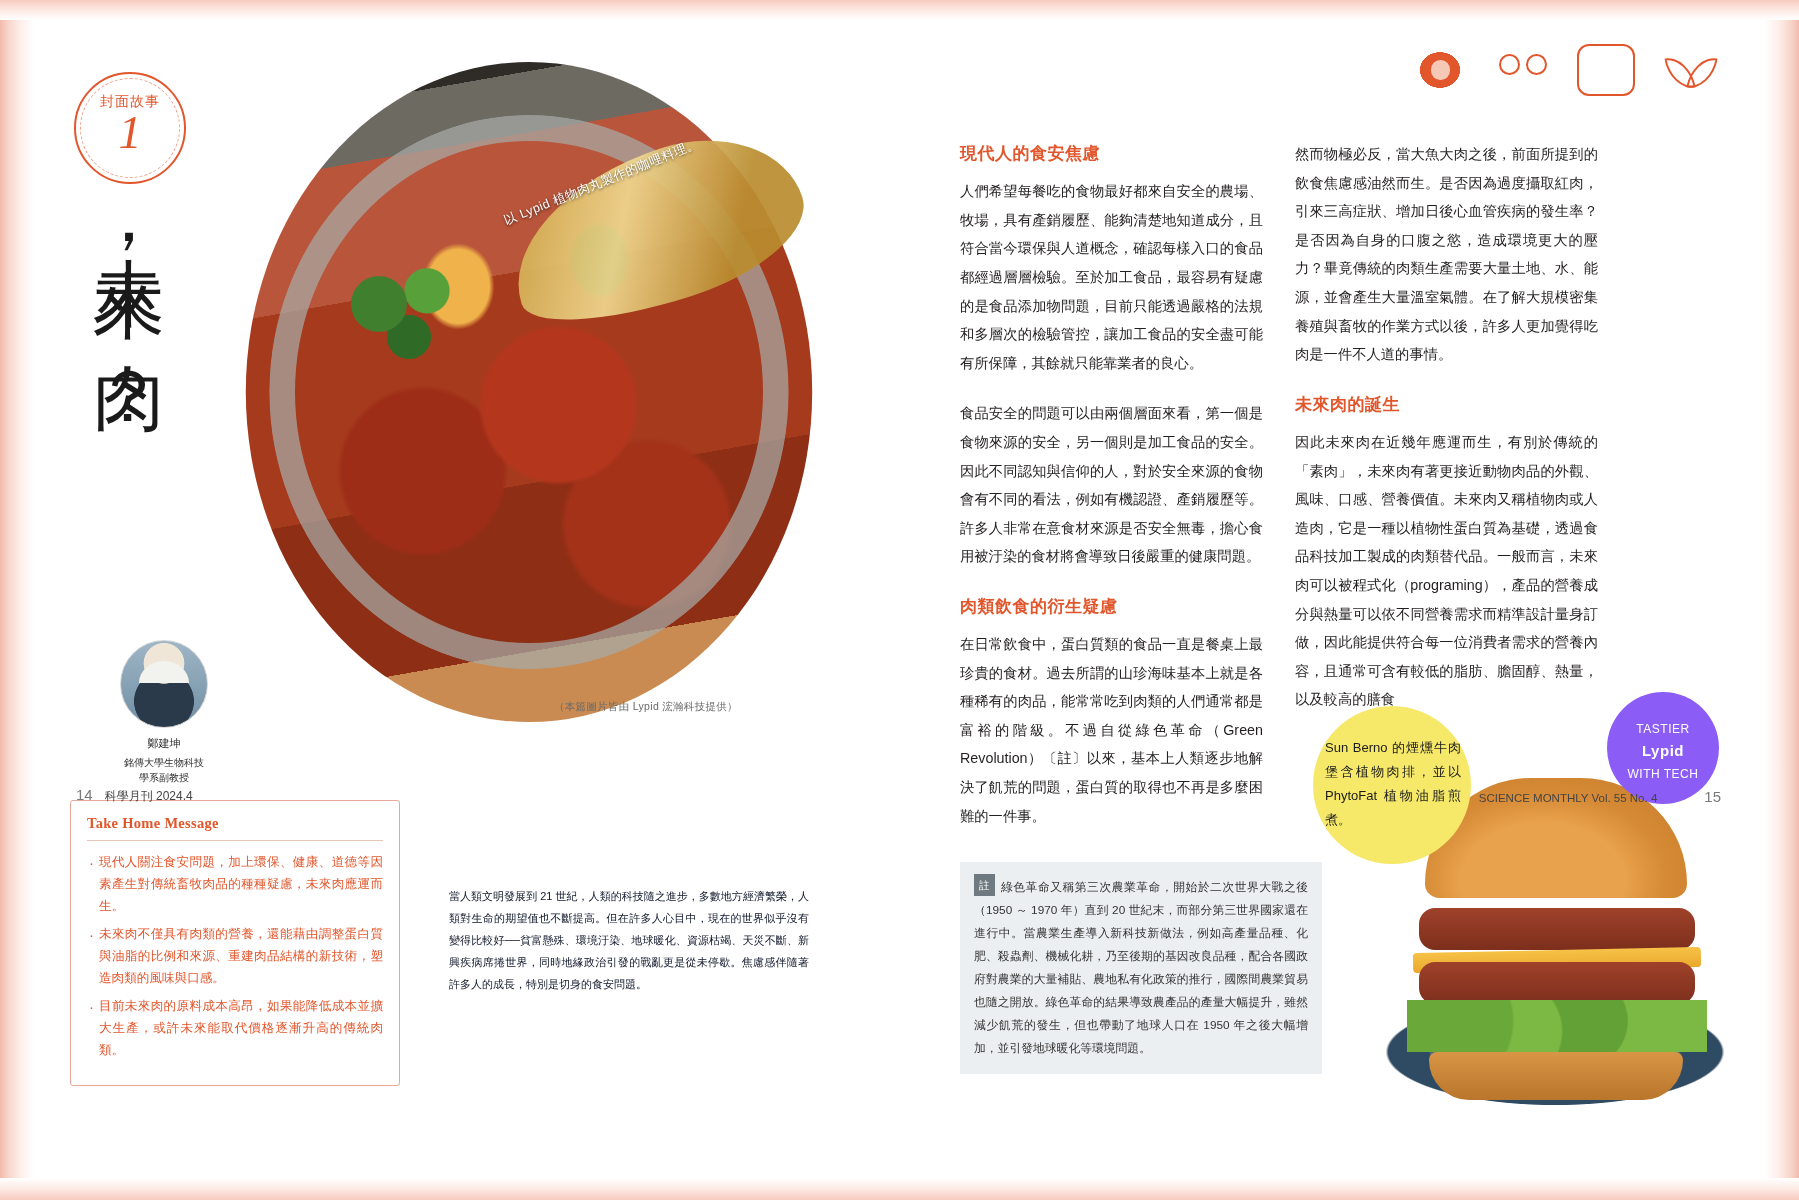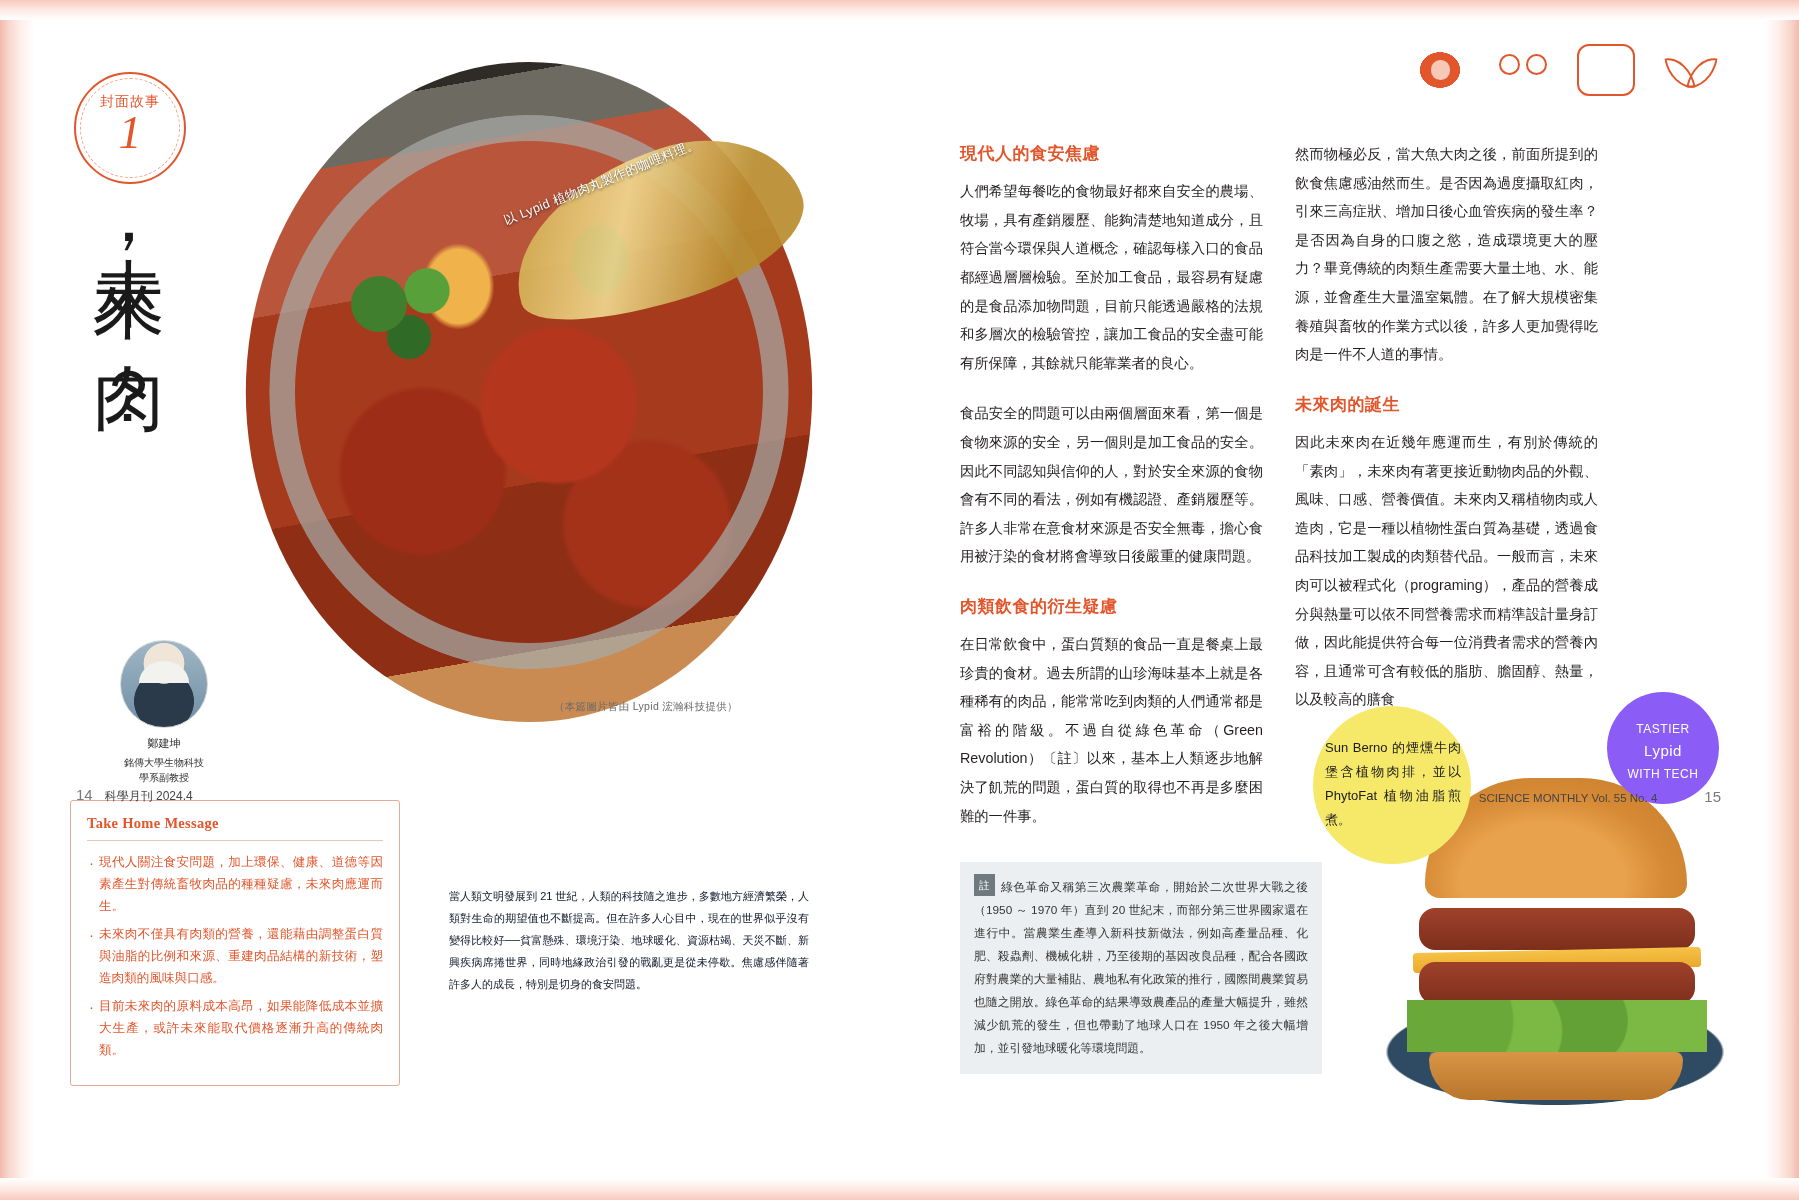--- a/index.html
+++ b/index.html
@@ -346,21 +346,21 @@
     border-radius: 50%;
     background: #8b5cf6;
     color: #fff;
     text-align: center;
     font-size: 12px;
     line-height: 1.5;
     padding-top: 28px;
     box-sizing: border-box;
     letter-spacing: .5px;
   }
-  .burger .stamp .brand { font-weight: normal; font-size: 15px; display: block; margin: 2px 0; }
+  .burger .stamp .brand { font-weight: bold; font-size: 15px; display: block; margin: 2px 0; }
 
   
   .footer-left {
     position: absolute; left: 42px; bottom: 36px;
     font-size: 12px; color: #444;
     display: flex; align-items: baseline; gap: 12px;
   }
   .footer-left .pnum { font-size: 15px; color: #7a7a7a; }
   .footer-right {
     position: absolute; right: 44px; bottom: 36px;

